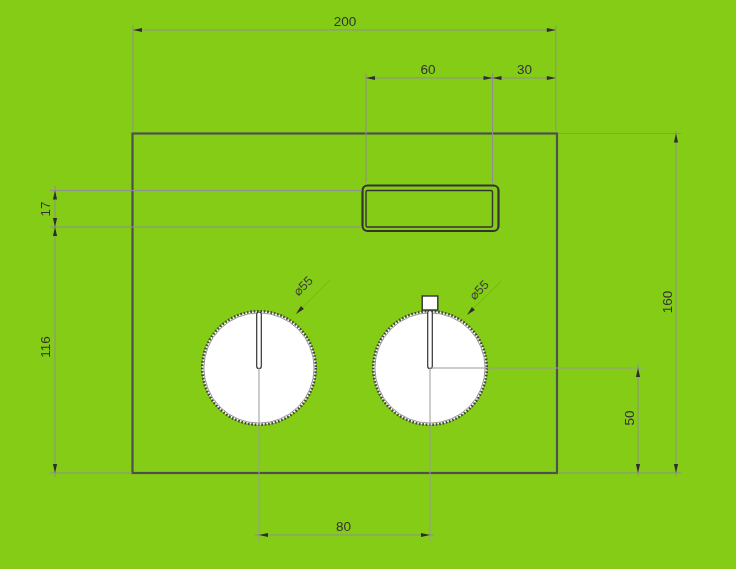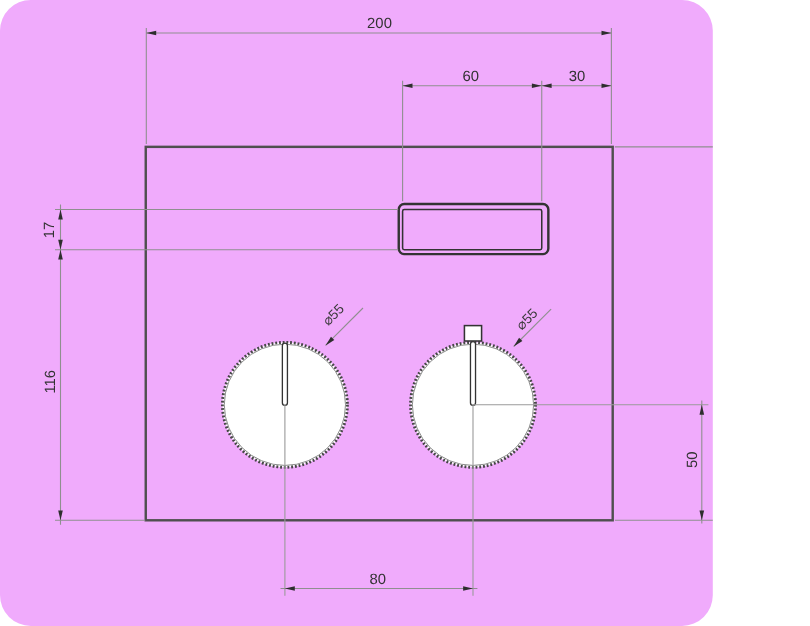--- a/index.html
+++ b/index.html
@@ -3,25 +3,24 @@
 <meta charset="utf-8">
 <style>
   html, body {
     margin: 0;
     padding: 0;
     background: #ffffff;
     font-family: "Liberation Sans", "DejaVu Sans", sans-serif;
   }
   .stage {
     position: relative;
-    width: 648px;
+    width: 736px;
     height: 569px;
-    background: #f0abfc;
+    background: #84cc16;
     overflow: hidden;
-    border-radius: 28px;
   }
   svg { display: block; }
   .part-stroke   { fill: none; stroke: #4f4f4f; }
   .part-stroke-dark { fill: none; stroke: #333333; }
   .dim-line      { fill: none; stroke: #8f8f8f; stroke-width: 1; }
   .center-line   { fill: none; stroke: #9a9a9a; stroke-width: 1; }
   .dim-arrow     { fill: #2e2e2e; stroke: none; }
   .dim-text {
     fill: #333333;
     font-size: 13.5px;

